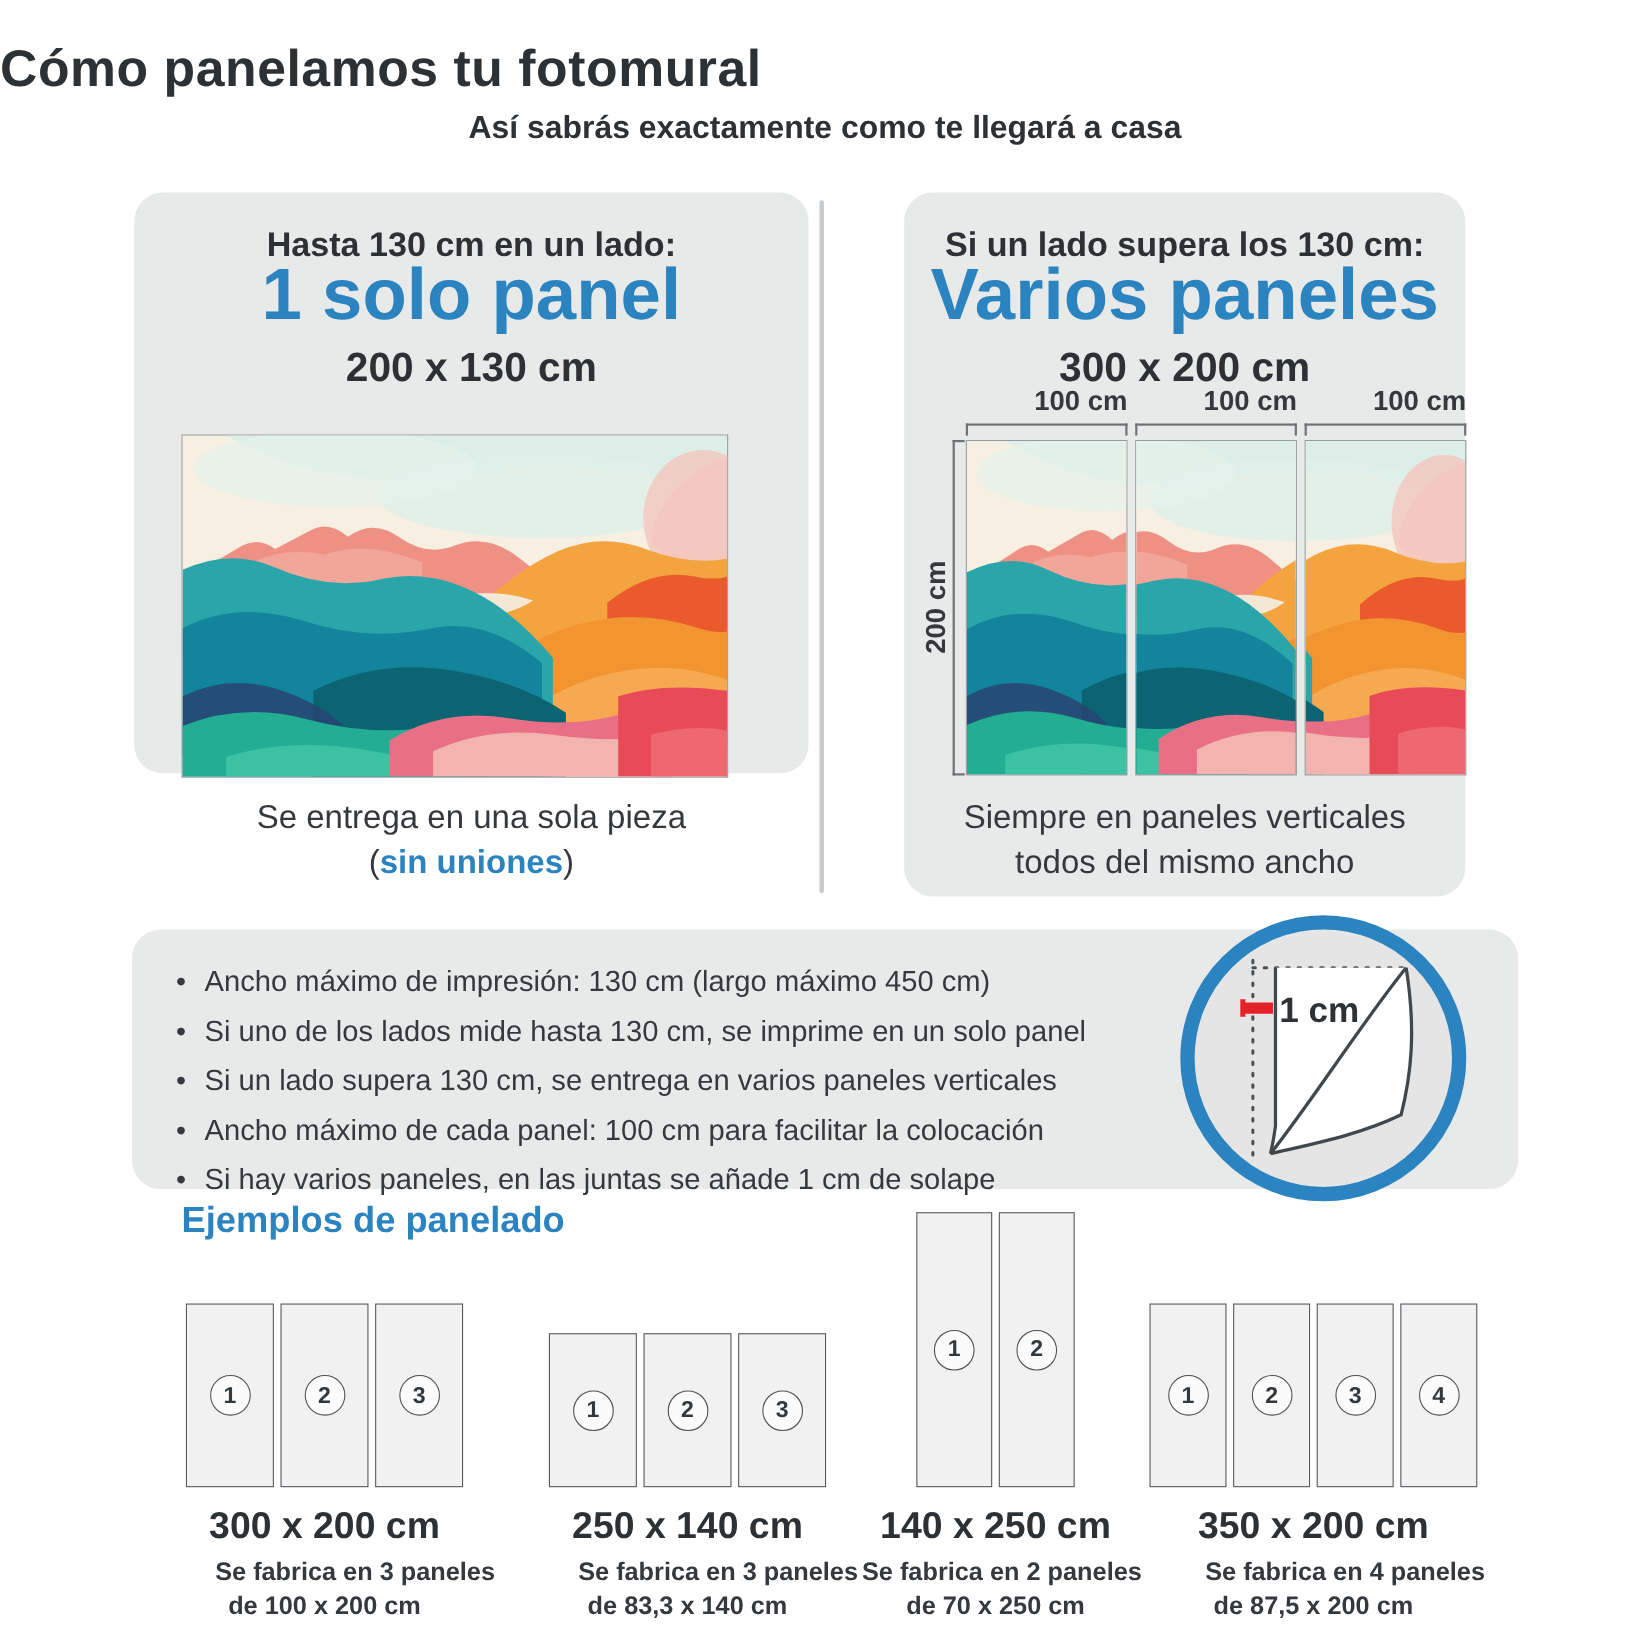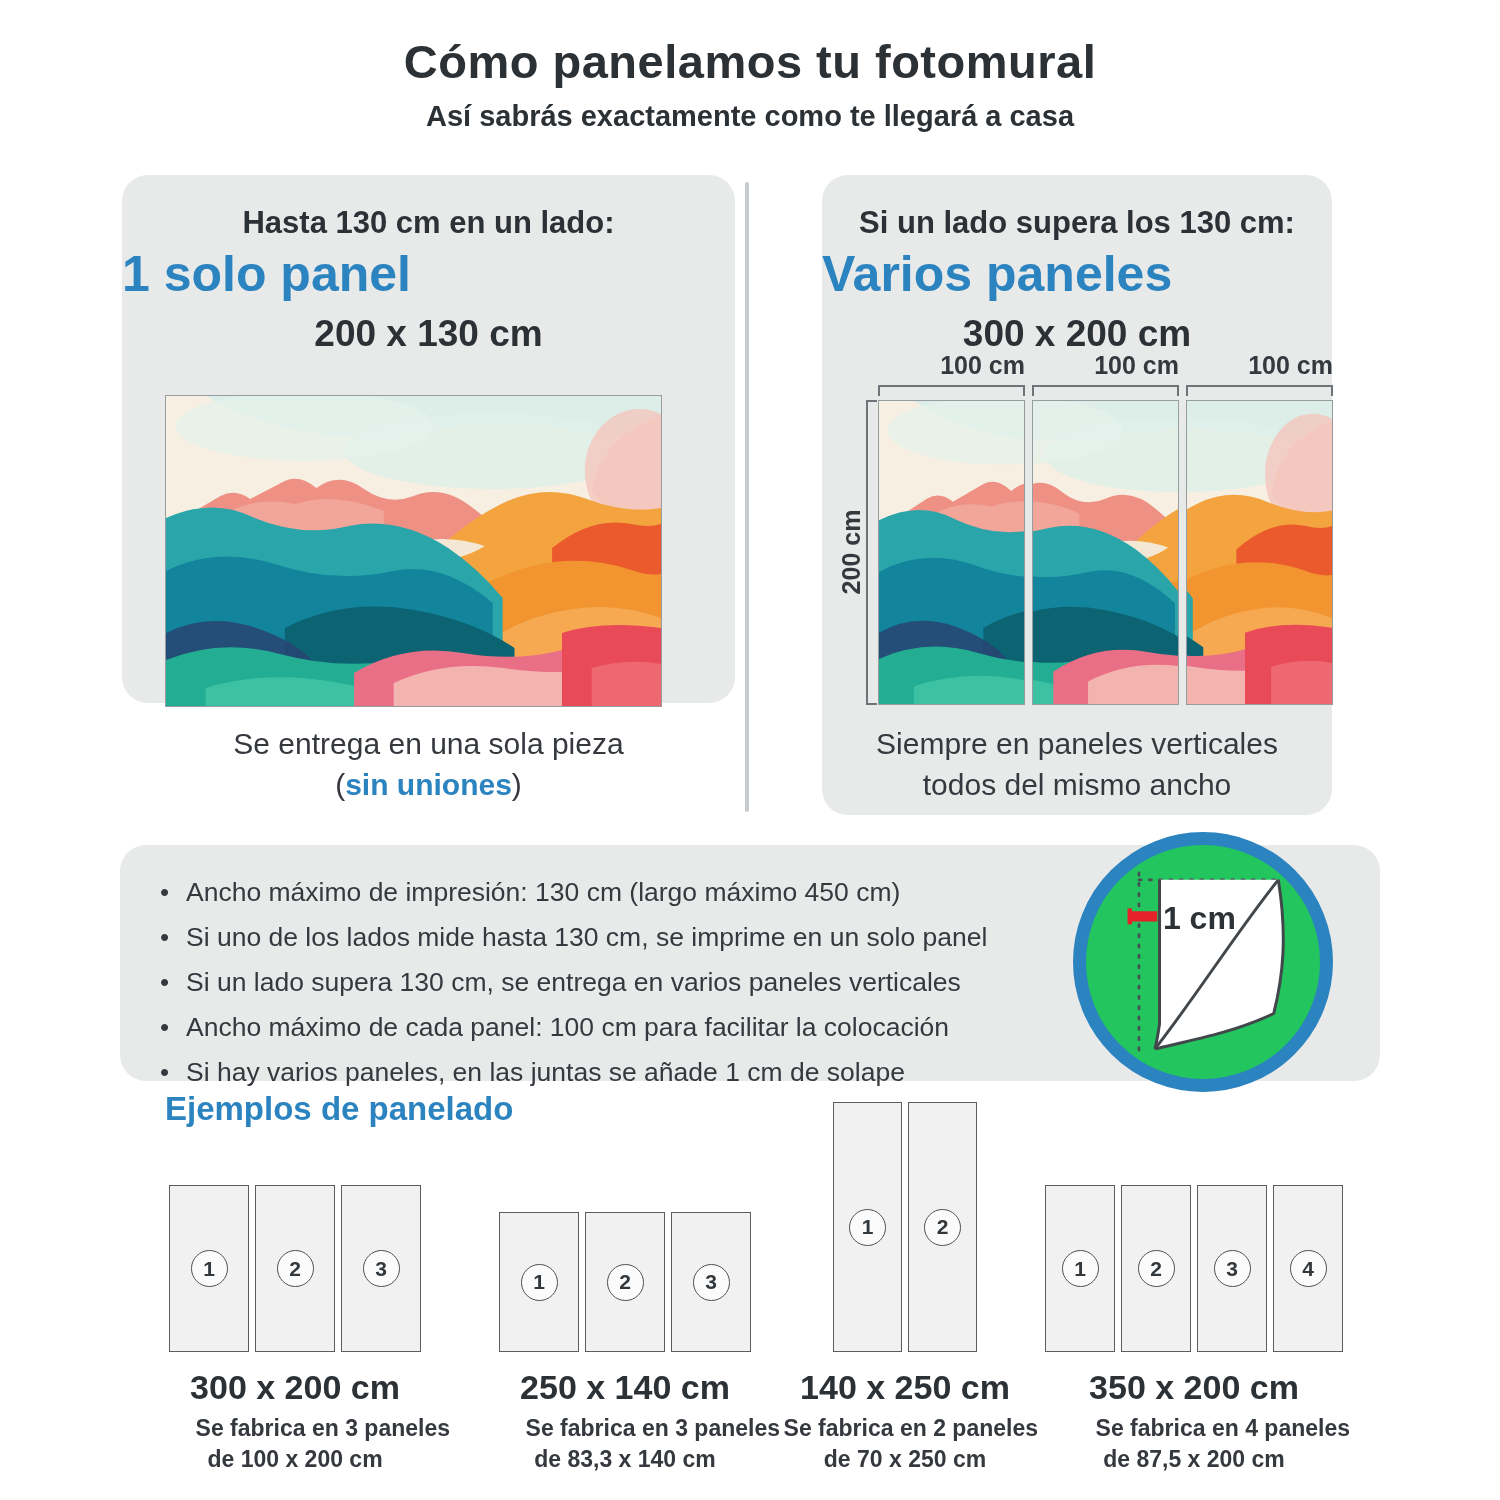--- a/index.html
+++ b/index.html
@@ -9,34 +9,34 @@
     --card:#e8eaea;
     --line:#6e7377;
     --panelfill:#f1f1f2;
   }
   *{box-sizing:border-box;}
   html,body{margin:0;padding:0;background:#fff;}
   .page{
     position:relative;width:1500px;height:1500px;background:#fff;
     font-family:"Liberation Sans", sans-serif;color:var(--ink);overflow:hidden;
   }
-  .title{position:absolute;left:0;top:34px;width:100%;text-align:center;
+  .title{position:absolute;left:0;top:34px;width:100%;
     font-size:47px;font-weight:700;letter-spacing:.5px;color:var(--ink);}
   .subtitle{position:absolute;left:0;top:100px;width:100%;text-align:center;
     font-size:29px;font-weight:600;color:var(--ink);}
 
   .card{position:absolute;background:var(--card);border-radius:26px;}
   .card-left{left:122px;top:175px;width:613px;height:528px;}
   .card-right{left:822px;top:175px;width:510px;height:640px;}
   .divider{position:absolute;left:745px;top:182px;width:4px;height:630px;background:#c7cbcd;border-radius:2px;}
 
   .card-cond{position:absolute;left:0;top:30px;width:100%;text-align:center;
     font-size:31px;font-weight:700;color:var(--ink);}
-  .card-result{position:absolute;left:0;top:70px;width:100%;
-    font-size:50px;font-weight:700;color:var(--blue);}
+  .card-result{position:absolute;left:0;top:54px;width:100%;text-align:center;
+    font-size:66px;font-weight:700;color:var(--blue);}
   .card-size{position:absolute;left:0;top:138px;width:100%;text-align:center;
     font-size:37px;font-weight:700;color:var(--ink);}
 
   .wc-frame{position:absolute;left:43px;top:220px;width:497px;height:312px;
     border:1px solid #979ca0;background:#f6efe2;}
   .wc-frame svg{display:block;width:100%;height:100%;}
 
   .card-caption{position:absolute;left:0;top:548px;width:100%;text-align:center;
     font-size:30px;font-weight:500;color:var(--body);line-height:41px;}
   .hl{color:var(--blue);font-weight:700;}
@@ -59,21 +59,21 @@
 
   
   .info-box{position:absolute;left:120px;top:845px;width:1260px;height:236px;
     background:var(--card);border-radius:26px;padding:30px 0 0 34px;}
   .info-box ul{margin:0;padding:0;list-style:none;}
   .info-box li{position:relative;padding-left:32px;font-size:26.5px;color:var(--body);
     font-weight:500;line-height:34px;margin-bottom:11px;}
   .info-box li::before{content:"•";position:absolute;left:6px;top:0;color:var(--body);font-size:26px;}
 
   .overlap-badge{position:absolute;left:1073px;top:832px;width:260px;height:260px;
-    border:13px solid var(--blue);border-radius:50%;background:#22c55e;z-index:5;}
+    border:13px solid var(--blue);border-radius:50%;background:#e5e5e5;z-index:5;}
   .overlap-badge svg{position:absolute;left:18px;top:12px;}
 
   
   .examples-title{position:absolute;left:165px;top:1090px;font-size:33px;font-weight:700;color:var(--blue);}
   .example{position:absolute;top:1102px;}
   .ex-1{left:140px;width:310px;} .ex-2{left:470px;width:310px;}
   .ex-3{left:772px;width:266px;} .ex-4{left:1038px;width:312px;}
   .panels-row{height:250px;display:flex;align-items:flex-end;justify-content:center;gap:6px;}
   .mini-panel{background:var(--panelfill);border:1.5px solid #585d61;
     display:flex;align-items:center;justify-content:center;}

